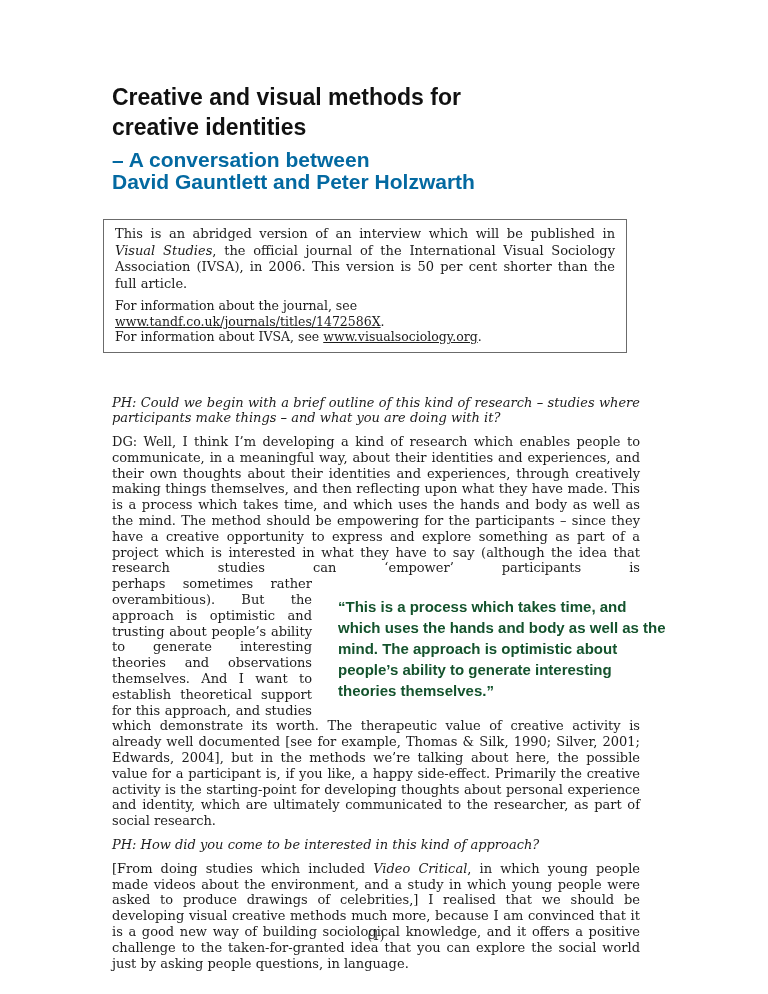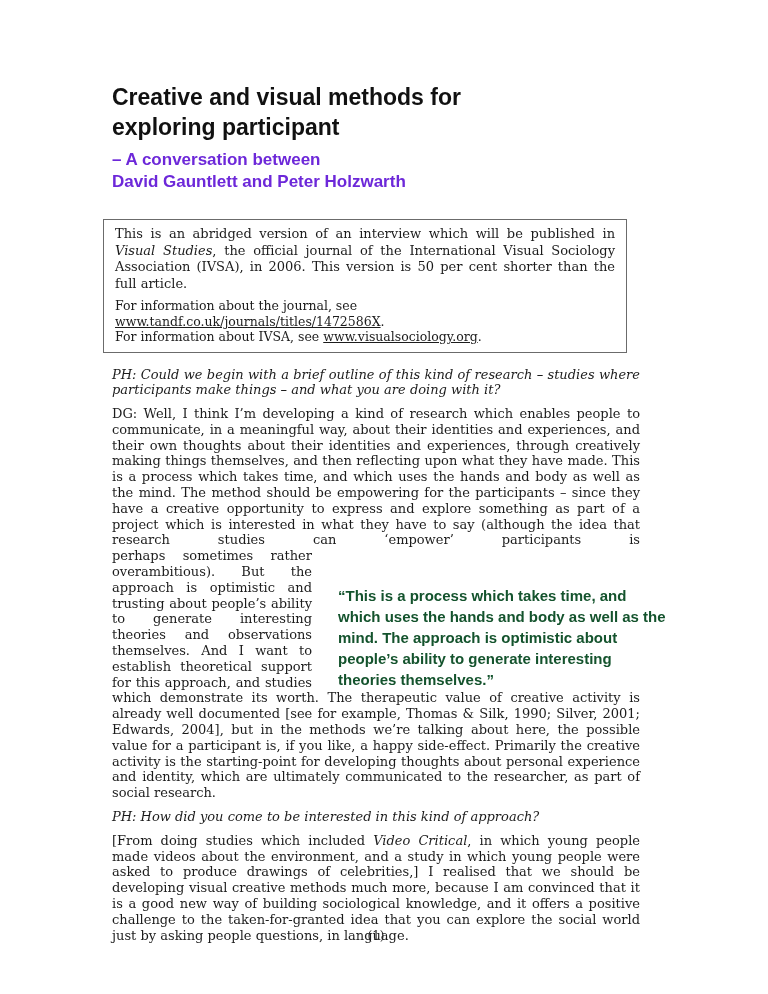--- a/index.html
+++ b/index.html
@@ -17,23 +17,23 @@
     font-family:"Liberation Sans", sans-serif;
     font-weight:bold;
     font-size:23px;
     line-height:30px;
     color:#111;
   }
   .subtitle{
     margin:7px 0 0 0;
     font-family:"Liberation Sans", sans-serif;
     font-weight:bold;
-    font-size:17px;
+    font-size:21px;
     line-height:22px;
-    color:#6d28d9;
+    color:#0369a1;
   }
   .info-box{
     box-sizing:border-box;
     margin:26px 0 0 -9px;
     width:524px;
     border:1.5px solid #6b6b6b;
     padding:6px 11px 7px 11px;
     background:#fff;
   }
   .box-para{
@@ -56,26 +56,26 @@
   }
   .body-para{
     margin:8px 0 0 0;
     font-size:13px;
     line-height:15.8px;
     text-align:justify;
   }
   .question{
     font-style:italic;
   }
-  .q1{margin-top:14px;}
+  .q1{margin-top:42px;}
   .no-gap{margin-top:0;}
   .justify-last{text-align-last:justify;}
   .two-col{
     display:flex;
-    align-items:flex-end;
+    align-items:center;
     width:calc(100% + 28px);
   }
   .col-left{
     flex:0 0 200px;
     font-size:13px;
     line-height:15.8px;
     text-align:justify;
     text-align-last:justify;
   }
   .col-gap{flex:0 0 26px;}
@@ -98,21 +98,21 @@
     font-size:12px;
     color:#1c1c1c;
   }
 </style>
 </head>
 <body>
 
 <div class="page">
   <div class="content">
 
-    <h1 class="title"><span>Creative and visual methods for</span><br><span>exploring participant</span></h1>
+    <h1 class="title"><span>Creative and visual methods for</span><br><span>creative identities</span></h1>
 
     <h2 class="subtitle"><span>– A conversation between</span><br><span>David Gauntlett and Peter Holzwarth</span></h2>
 
     <div class="info-box">
       <p class="box-para"><span>This is an abridged version of an interview which will be published in </span><i>Visual Studies</i><span>, the official journal of the International Visual Sociology Association (IVSA), in 2006. This version is 50 per cent shorter than the full article.</span></p>
       <p class="box-para small"><span>For information about the journal, see </span><span class="link">www.tandf.co.uk/journals/titles/1472586X</span><span>.</span><br><span>For information about IVSA, see </span><span class="link">www.visualsociology.org</span><span>.</span></p>
     </div>
 
     <p class="body-para question q1">PH: Could we begin with a brief outline of this kind of research – studies where participants make things – and what you are doing with it?</p>
 

